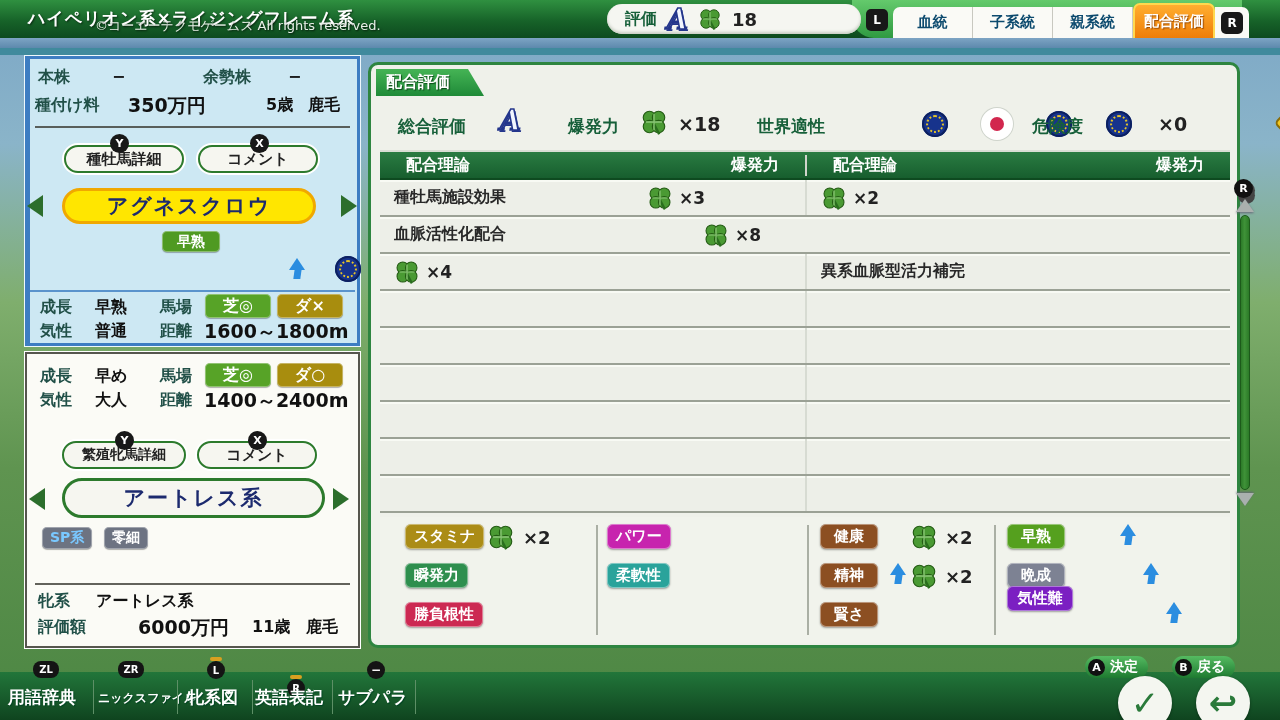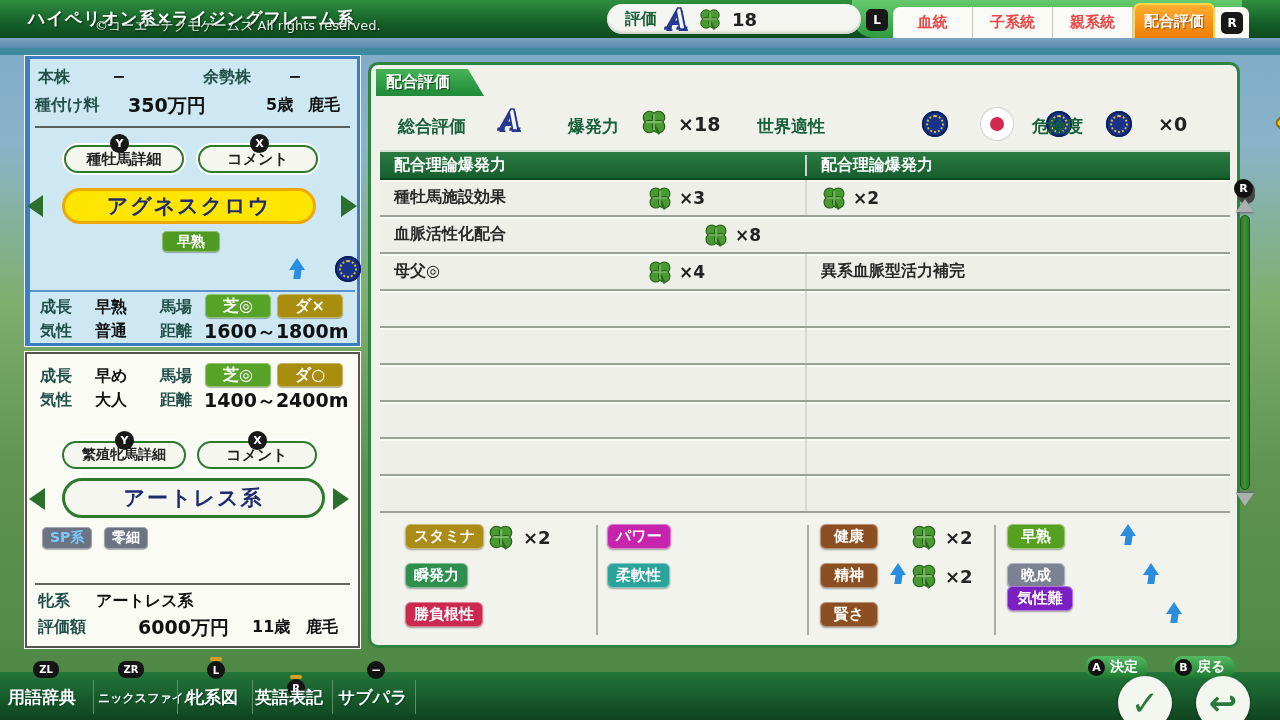--- a/index.html
+++ b/index.html
@@ -21,21 +21,21 @@
   #eval-pill .lbl { color:#17603a; font-size:16px; font-weight:bold; }
   .grade-a { font-family:"DejaVu Serif", serif; font-style:italic; font-weight:bold; font-size:27px;
              color:#f2f6ff; -webkit-text-stroke:1.6px #24368c; text-shadow:1.5px 1.5px 0 #24368c; line-height:1; }
   .clover { display:inline-block; vertical-align:middle; }
   .clover svg { display:block; }
   #eval-count { color:#222; font-size:18px; font-weight:bold; }
 
   .key-badge { display:inline-flex; align-items:center; justify-content:center; width:22px; height:22px;
                background:#181818; color:#fff; border-radius:5px; font-size:12px; font-weight:bold; }
   #tab-group { left:866px; top:0; height:38px; display:flex; align-items:flex-end; }
-  .tab { width:80px; height:31px; background:#fafaf6; color:#ef4444; font-size:15px; font-weight:bold;
+  .tab { width:80px; height:31px; background:#fafaf6; color:#0c4a6e; font-size:15px; font-weight:bold;
          display:flex; align-items:center; justify-content:center; border-right:1px solid #c8c8c0; cursor:default; }
   .tab.first { border-radius:7px 0 0 0; }
   .tab.active { height:35px; background:linear-gradient(180deg,#ffae30,#ef7d07);
                 border:2px solid #ffd84e; border-bottom:none; border-radius:7px 7px 0 0;
                 color:#fff; text-shadow:1px 1px 1px #9a4a00; width:82px; }
   .tab-endcap { height:31px; background:#fafaf6; border-radius:0 7px 0 0; display:flex; align-items:center; padding:0 6px; }
   #tab-l { margin:0 5px 7px 0; } 
 
   #bluestrip { left:0; top:38px; width:1280px; height:10px;
                background:linear-gradient(180deg,#7da4c4,#5d89ad); }
@@ -96,21 +96,21 @@
                text-shadow:1px 1px 1px #0c4a18; }
   .sum-lbl { color:#17603a; font-size:17px; font-weight:bold; }
   .sum-val { color:#222; font-size:19px; font-weight:bold; }
   .warn { display:inline-block; width:26px; height:26px; background:#f4c81e; border:2px solid #8a6c08;
           border-radius:5px; transform:rotate(45deg); position:relative; }
 
   #theory-table { left:380px; top:150px; width:850px; }
   #theory-head { display:flex; height:30px; background:linear-gradient(180deg,#2a7c42,#175e2e);
                  border-top:2px solid #d9ded4; border-bottom:2px solid #0e4a20;
                  color:#fff; font-size:16px; font-weight:bold; align-items:center; }
-  #theory-head .half { display:flex; width:425px; align-items:center; justify-content:flex-start; padding:0 14px; }
+  #theory-head .half { display:flex; width:425px; align-items:center; justify-content:space-between; padding:0 26px; }
   #theory-head .half + .half { border-left:2px solid #cfd4cb; }
   .t-row { display:flex; height:37px; background:#edefe8; border-bottom:2px solid #9ba195;
            box-shadow:inset 0 2px 0 #f8faf4; }
   .t-half { width:425px; display:flex; align-items:center; padding:0 14px; }
   .t-half + .t-half { border-left:2px solid #d7dbd2; }
   .t-name { flex:1; color:#282828; font-size:16px; font-weight:bold; }
   .t-mult { color:#222; font-size:17px; font-weight:bold; width:42px; }
   .t-half .clover { margin-right:6px; }
   .t-half.pad-l { padding-right:84px; }
   .t-half.pad-r { padding-right:28px; }
@@ -357,21 +357,20 @@
               <path d="M12 14 L16.5 22.5" stroke="#2a6e1e" stroke-width="2.2" fill="none"></path>
             </g>
             <path d="M12 5 L12 19 M5 12 L19 12" stroke="#8cc878" stroke-width="1.1"></path>
           </svg>
         </span>
       <span class="t-mult">×8</span>
     </div>
   </div>
   <div class="t-row">
     <div class="t-half pad-l">
-      <span class="t-name">母父◎</span>
       <span class="clover" style="width:26px;height:26px">
           <svg viewBox="0 0 24 24" width="100%" height="100%">
             <g stroke="#245c14" stroke-width="1">
               <circle cx="8.1" cy="8.1" r="5.3" fill="#4a9a33"></circle>
               <circle cx="15.9" cy="8.1" r="5.3" fill="#4a9a33"></circle>
               <circle cx="8.1" cy="15.9" r="5.3" fill="#4a9a33"></circle>
               <circle cx="15.9" cy="15.9" r="5.3" fill="#4a9a33"></circle>
               <path d="M12 14 L16.5 22.5" stroke="#2a6e1e" stroke-width="2.2" fill="none"></path>
             </g>
             <path d="M12 5 L12 19 M5 12 L19 12" stroke="#8cc878" stroke-width="1.1"></path>

